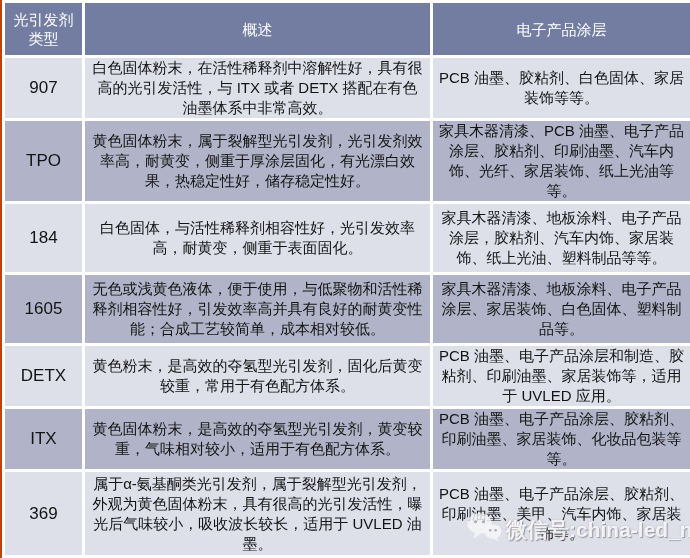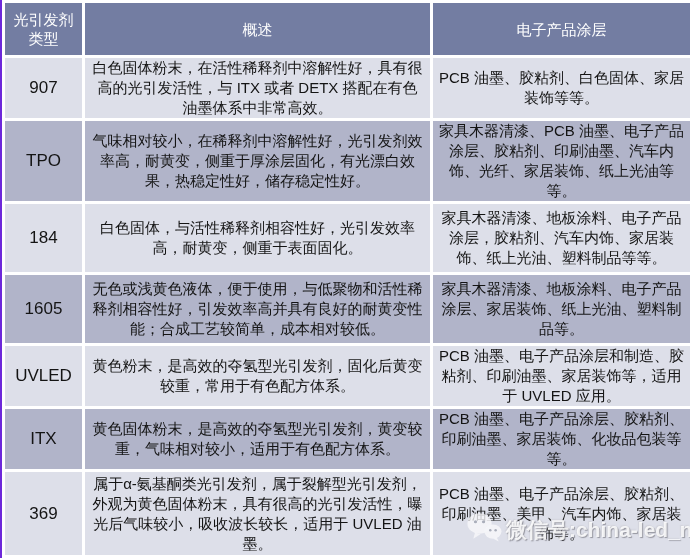--- a/index.html
+++ b/index.html
@@ -1,21 +1,21 @@
 <!DOCTYPE html>
 <html><head>
 <meta charset="utf-8">
 <style>
   html,body{margin:0;padding:0;background:#fff;}
   body{
     width:690px;height:558px;position:relative;overflow:hidden;
     font-family:"Liberation Sans","DejaVu Sans",sans-serif;
     -webkit-font-smoothing:antialiased;
   }
-  .wrap{position:absolute;inset:0;border-left:2px solid #6d28d9;box-sizing:border-box;}
+  .wrap{position:absolute;inset:0;border-left:2px solid #c2410c;box-sizing:border-box;}
   table{
     width:688px;height:558px;border-collapse:collapse;table-layout:fixed;
   }
   td,th{
     border:3px solid #ffffff;
     text-align:center;vertical-align:middle;
     font-size:15px;line-height:20px;color:#141414;
     overflow:hidden;
   }
   th{
@@ -55,35 +55,35 @@
       <th>概述</th>
       <th>电子产品涂层</th>
     </tr>
     <tr class="light" style="height:61px">
       <td class="c1">907</td>
       <td class="c2">白色固体粉末，在活性稀释剂中溶解性好，具有很高的光引发活性，与 ITX 或者 DETX 搭配在有色油墨体系中非常高效。</td>
       <td class="c3">PCB 油墨、胶粘剂、白色固体、家居装饰等等。</td>
     </tr>
     <tr class="dark" style="height:81px">
       <td class="c1">TPO</td>
-      <td class="c2">气味相对较小，在稀释剂中溶解性好，光引发剂效率高，耐黄变，侧重于厚涂层固化，有光漂白效果，热稳定性好，储存稳定性好。</td>
+      <td class="c2">黄色固体粉末，属于裂解型光引发剂，光引发剂效率高，耐黄变，侧重于厚涂层固化，有光漂白效果，热稳定性好，储存稳定性好。</td>
       <td class="c3">家具木器清漆、PCB 油墨、电子产品涂层、胶粘剂、印刷油墨、汽车内饰、光纤、家居装饰、纸上光油等等。</td>
     </tr>
     <tr class="light" style="height:71px">
       <td class="c1">184</td>
       <td class="c2">白色固体，与活性稀释剂相容性好，光引发效率高，耐黄变，侧重于表面固化。</td>
       <td class="c3">家具木器清漆、地板涂料、电子产品涂层，胶粘剂、汽车内饰、家居装饰、纸上光油、塑料制品等等。</td>
     </tr>
     <tr class="dark" style="height:71px">
       <td class="c1">1605</td>
       <td class="c2">无色或浅黄色液体，便于使用，与低聚物和活性稀释剂相容性好，引发效率高并具有良好的耐黄变性能；合成工艺较简单，成本相对较低。</td>
-      <td class="c3">家具木器清漆、地板涂料、电子产品涂层、家居装饰、纸上光油、塑料制品等。</td>
+      <td class="c3">家具木器清漆、地板涂料、电子产品涂层、家居装饰、白色固体、塑料制品等。</td>
     </tr>
     <tr class="light" style="height:59px">
-      <td class="c1">UVLED</td>
+      <td class="c1">DETX</td>
       <td class="c2">黄色粉末，是高效的夺氢型光引发剂，固化后黄变较重，常用于有色配方体系。</td>
       <td class="c3">PCB 油墨、电子产品涂层和制造、胶粘剂、印刷油墨、家居装饰等，适用于 UVLED 应用。</td>
     </tr>
     <tr class="dark" style="height:59px">
       <td class="c1">ITX</td>
       <td class="c2">黄色固体粉末，是高效的夺氢型光引发剂，黄变较重，气味相对较小，适用于有色配方体系。</td>
       <td class="c3">PCB 油墨、电子产品涂层、胶粘剂、印刷油墨、家居装饰、化妆品包装等等。</td>
     </tr>
     <tr class="light" style="height:86px">
       <td class="c1">369</td>

